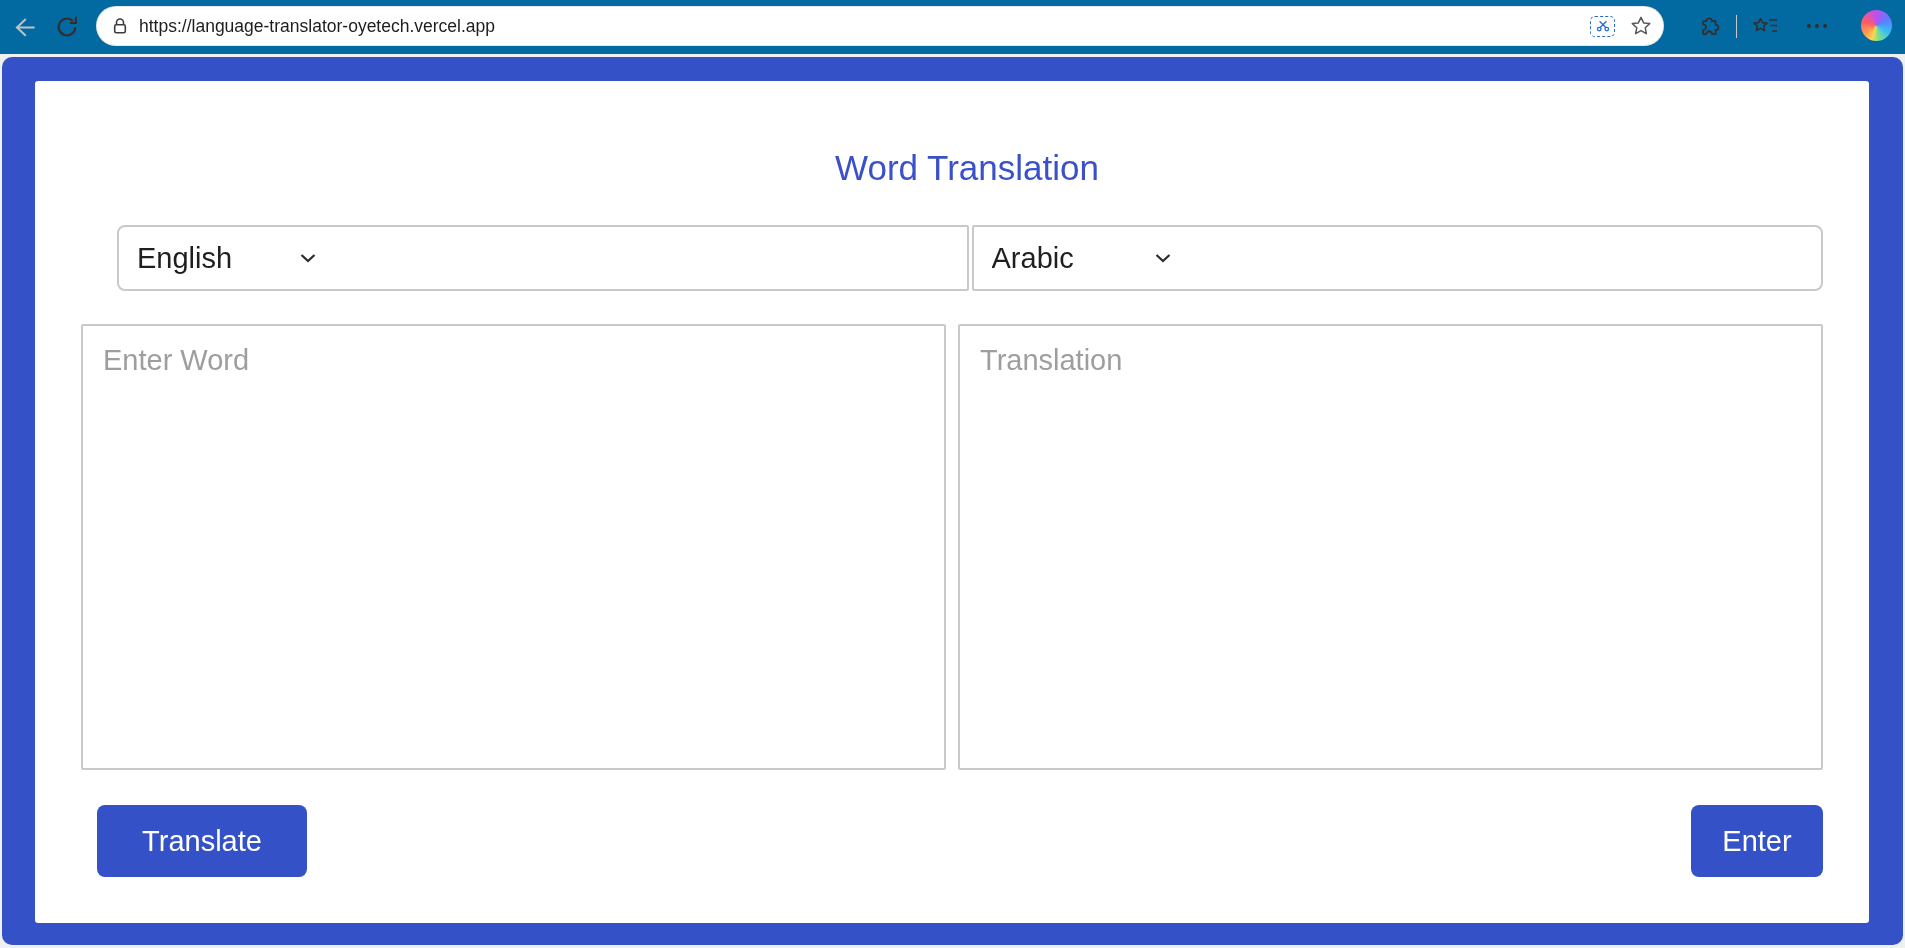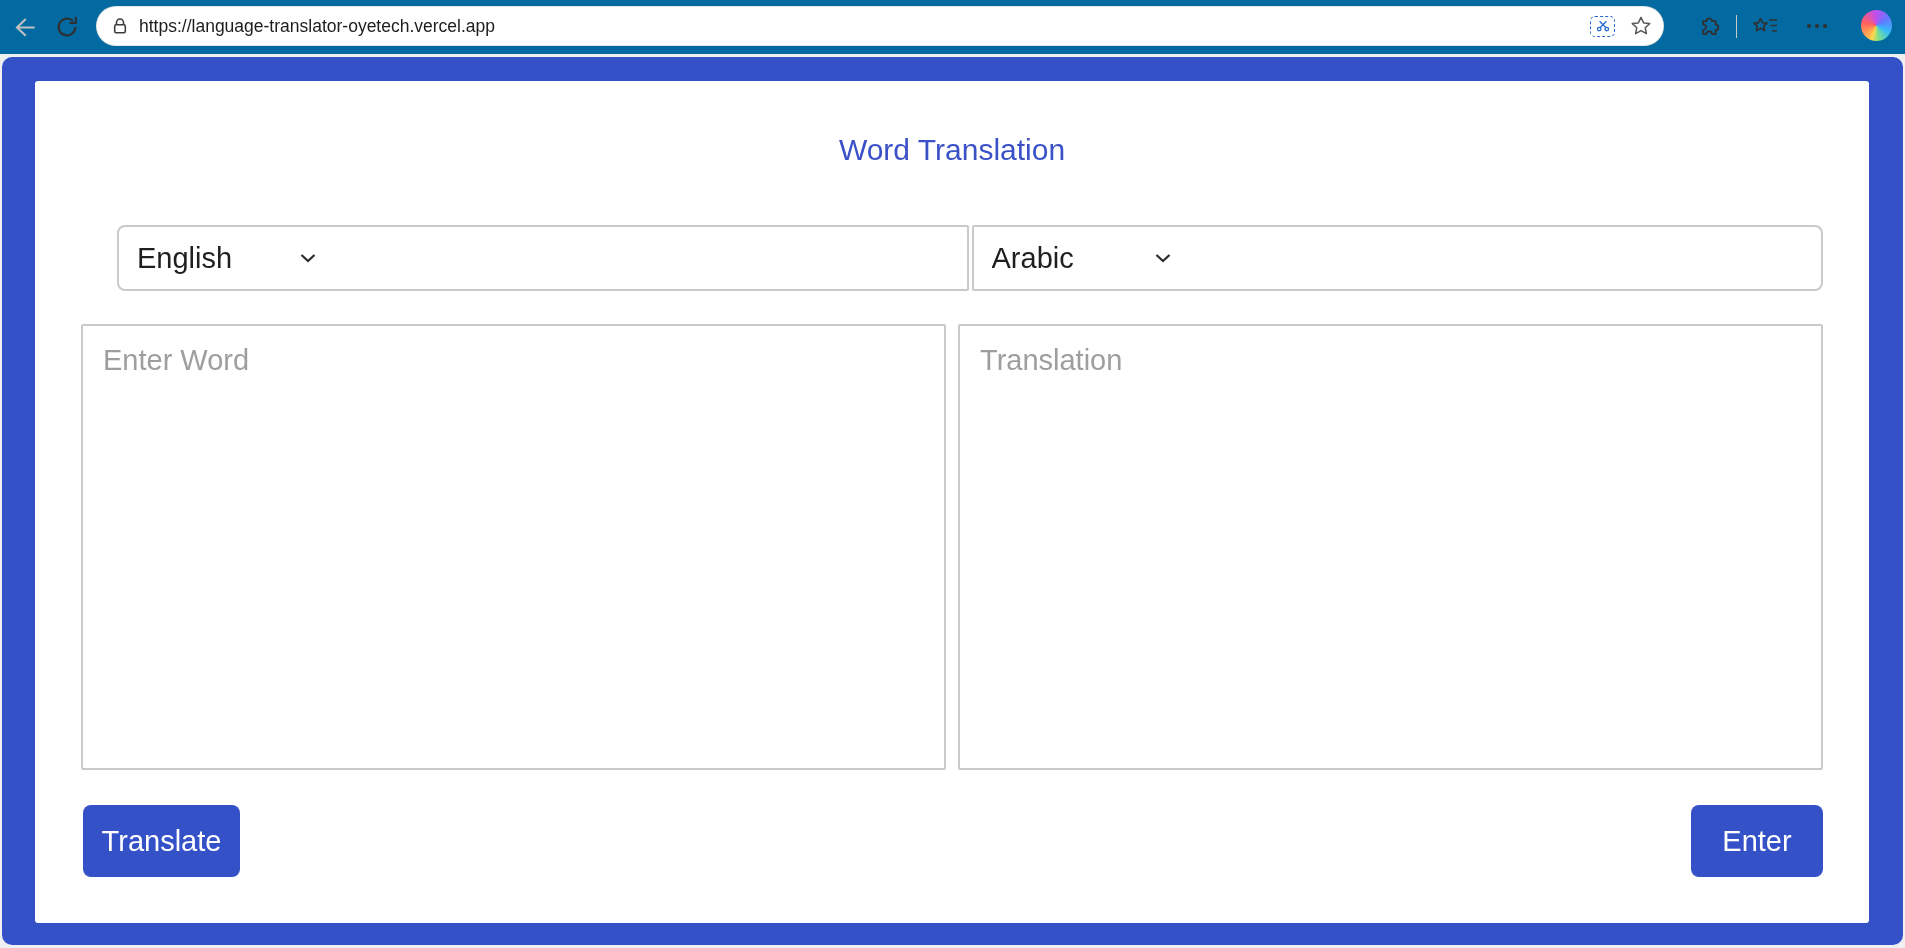--- a/index.html
+++ b/index.html
@@ -22,39 +22,39 @@
   .favbar{position:absolute;left:1749px;top:11px;width:32px;height:30px;}
   .more{position:absolute;left:1801px;top:12px;width:32px;height:28px;}
   .copilot{position:absolute;left:1861px;top:10px;width:31px;height:31px;border-radius:50%;border:none;cursor:pointer;
     background:conic-gradient(from 215deg,#ffb64d 0deg,#ff5e62 70deg,#c44df0 140deg,#5f7bff 205deg,#38bdf8 265deg,#7ee08a 315deg,#ffd84d 345deg,#ffb64d 360deg);}
 
   
   .page{position:absolute;top:54px;left:0;right:0;bottom:0;background:#eef0f2;}
   .site-bg{position:absolute;left:2px;right:2px;top:3px;bottom:3px;background:#3451c8;border-radius:10px;}
   .card{position:absolute;left:33px;top:24px;width:1834px;height:842px;background:#ffffff;border-radius:3px;}
 
-  .app-title{position:absolute;top:52px;left:0;width:100%;text-align:center;font-size:30px;font-weight:400;color:#3a51c8;margin:0;}
+  .app-title{position:absolute;top:52px;left:0;width:100%;text-align:center;font-size:35px;font-weight:400;color:#3a51c8;margin:15px;}
 
   .lang-row{position:absolute;left:46px;right:46px;top:144px;height:66px;display:flex;gap:3px;}
   .lang-box{flex:1;position:relative;border:2px solid #c9c9c9;background:#fff;box-sizing:border-box;}
   .lang-box.first{border-radius:8px 2px 2px 8px;margin-left:36px;}
   .lang-box.second{border-radius:2px 8px 8px 2px;}
   .lang-select{appearance:none;-webkit-appearance:none;-moz-appearance:none;border:none;outline:none;background:transparent;
     width:235px;height:100%;padding:0 0 0 18px;font-size:29px;color:#1f1f1f;font-family:inherit;cursor:pointer;}
   .chevron{position:absolute;left:180px;top:50%;transform:translateY(-50%);pointer-events:none;display:flex;}
 
   .text-row{position:absolute;left:46px;right:46px;top:243px;height:446px;display:flex;gap:12px;}
   .word-area{flex:1;border:2px solid #c9c9c9;border-radius:2px;resize:none;padding:18px 20px;font-size:29px;color:#1f1f1f;
     font-family:inherit;box-sizing:border-box;outline:none;}
   .word-area::placeholder{color:#9e9e9e;opacity:1;}
 
   .btn-row{position:absolute;left:46px;right:46px;top:724px;height:72px;}
   .action-btn{position:absolute;top:0;height:72px;background:#3451c8;color:#ffffff;border:none;border-radius:8px;
     font-size:29px;font-family:inherit;cursor:pointer;}
-  .translate{left:2px;width:157px;}
+  .translate{left:16px;width:210px;}
   .clear{right:0;width:132px;}
 </style>
 </head>
 <body>
 
 <div class="stage">
 
   <div class="toolbar">
 
     <button class="tb-btn back" aria-label="Back">

